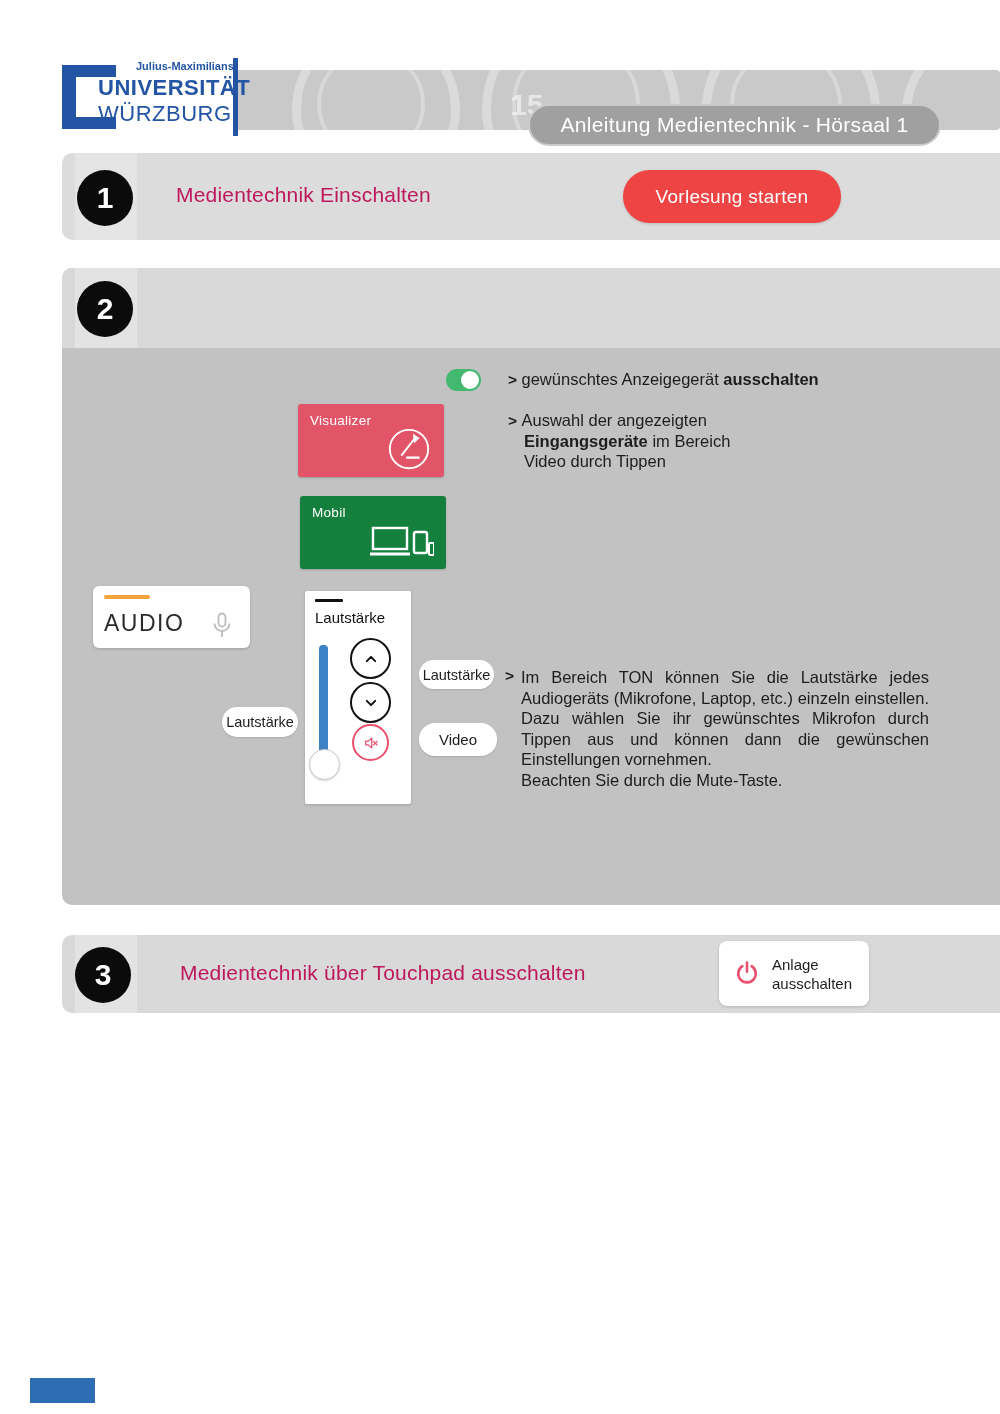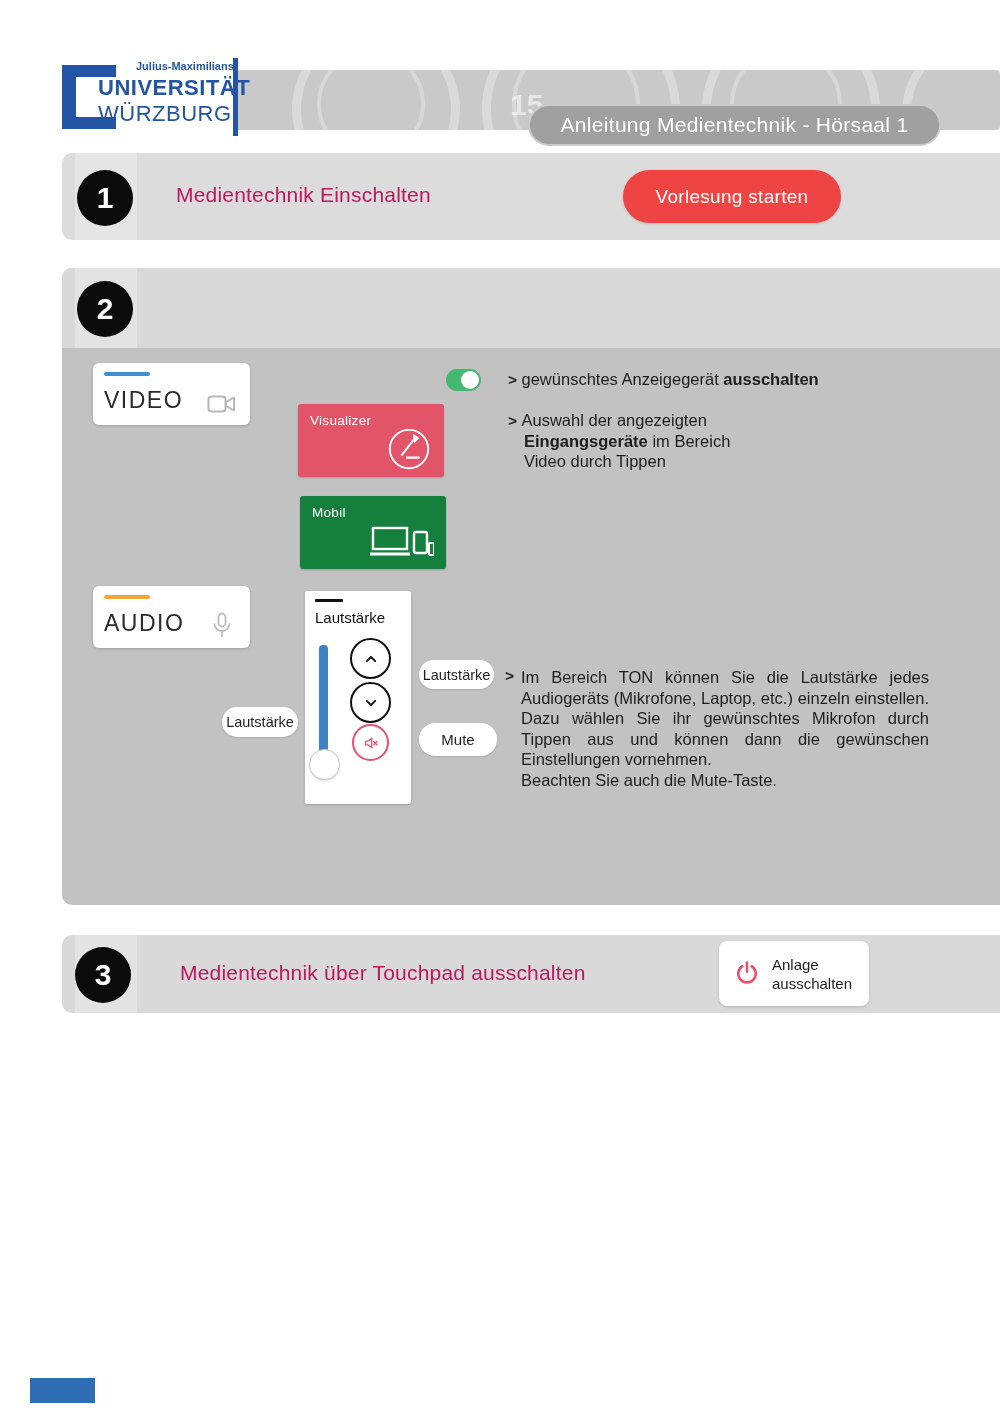--- a/index.html
+++ b/index.html
@@ -93,28 +93,20 @@
   <div class="abs num-circle" style="left:77px;top:170px;width:56px;height:56px;">1</div>
   <div class="abs step-title" style="left:176px;top:183px;">Medientechnik Einschalten</div>
   <div class="abs green-btn" style="left:623px;top:170px;width:218px;height:53px;">Vorlesung starten</div>
 
   <div class="abs step-band" style="left:62px;top:268px;width:938px;height:637px;background:#c2c2c2;">
     <div class="abs" style="left:0;top:0;width:938px;height:80px;background:#d9d9d9;border-radius:10px 0 0 0;"></div>
     <div class="abs hl-square" style="left:13px;top:0;width:62px;height:80px;"></div>
   </div>
   <div class="abs num-circle" style="left:77px;top:281px;width:56px;height:56px;">2</div>
 
-  <div class="abs card" style="left:93px;top:363px;width:157px;height:62px;">
-    <div class="abs tab-line" style="left:11px;top:9px;width:46px;background:#3d8fd1;"></div>
-    <div class="abs big-tab-label" style="left:11px;top:24px;">VIDEO</div>
-    <svg class="abs" style="left:114px;top:31px;" width="30" height="20" viewBox="0 0 30 20">
-      <rect x="1.5" y="2.5" width="17" height="15" rx="3" fill="none" stroke="#b8b8b8" stroke-width="2"></rect>
-      <path d="M19 8 L27 3.5 V16.5 L19 12 Z" fill="none" stroke="#b8b8b8" stroke-width="2" stroke-linejoin="round"></path>
-    </svg>
-  </div>
 
   <div class="abs toggle" style="left:446px;top:369px;width:35px;height:22px;">
     <div class="toggle-knob"></div>
   </div>
 
   <div class="abs" style="left:508px;top:369px;width:460px;">
     <span class="chev">&gt;</span>
     <span class="btxt">gewünschtes Anzeigegerät </span><span class="btxt bold">ausschalten</span>
   </div>
 
@@ -176,27 +168,27 @@
       <svg width="18" height="18" viewBox="0 0 24 24">
         <path d="M5 9.5 v5 h3.4 L13 18.5 V5.5 L8.4 9.5 H5 Z" fill="none" stroke="#e8506e" stroke-width="1.7" stroke-linejoin="round"></path>
         <line x1="15.5" y1="10" x2="20" y2="14.5" stroke="#e8506e" stroke-width="1.7" stroke-linecap="round"></line>
         <line x1="20" y1="10" x2="15.5" y2="14.5" stroke="#e8506e" stroke-width="1.7" stroke-linecap="round"></line>
       </svg>
     </div>
   </div>
 
   <div class="abs pill" style="left:222px;top:707px;width:76px;height:30px;">Lautstärke</div>
   <div class="abs pill" style="left:419px;top:660px;width:75px;height:29px;">Lautstärke</div>
-  <div class="abs pill" style="left:419px;top:723px;width:78px;height:33px;font-size:15px;">Mute</div>
+  <div class="abs pill" style="left:419px;top:723px;width:78px;height:33px;font-size:15px;">Video</div>
 
   <div class="abs" style="left:505px;top:667px;width:424px;">
     <span class="chev abs" style="left:0;top:0;">&gt;</span>
     <div class="para" style="margin-left:16px;">
       <span>Im Bereich TON können Sie die Lautstärke jedes Audiogeräts (Mikrofone, Laptop, etc.) einzeln einstellen. Dazu wählen Sie ihr gewünschtes Mikrofon durch Tippen aus und können dann die gewünschen Einstellungen vornehmen.</span>
-      <span style="display:block;">Beachten Sie auch die Mute-Taste.</span>
+      <span style="display:block;">Beachten Sie durch die Mute-Taste.</span>
     </div>
   </div>
 
   <div class="abs step-band" style="left:62px;top:935px;width:938px;height:78px;background:#d9d9d9;">
     <div class="abs hl-square" style="left:13px;top:0;width:62px;height:78px;"></div>
   </div>
   <div class="abs num-circle" style="left:75px;top:947px;width:56px;height:56px;">3</div>
   <div class="abs off-card" style="left:719px;top:941px;width:150px;height:65px;">
     <svg style="margin-left:14px;" width="28" height="30" viewBox="0 0 24 26">
       <line x1="12" y1="3" x2="12" y2="11" stroke="#e8506e" stroke-width="2.2" stroke-linecap="round"></line>

